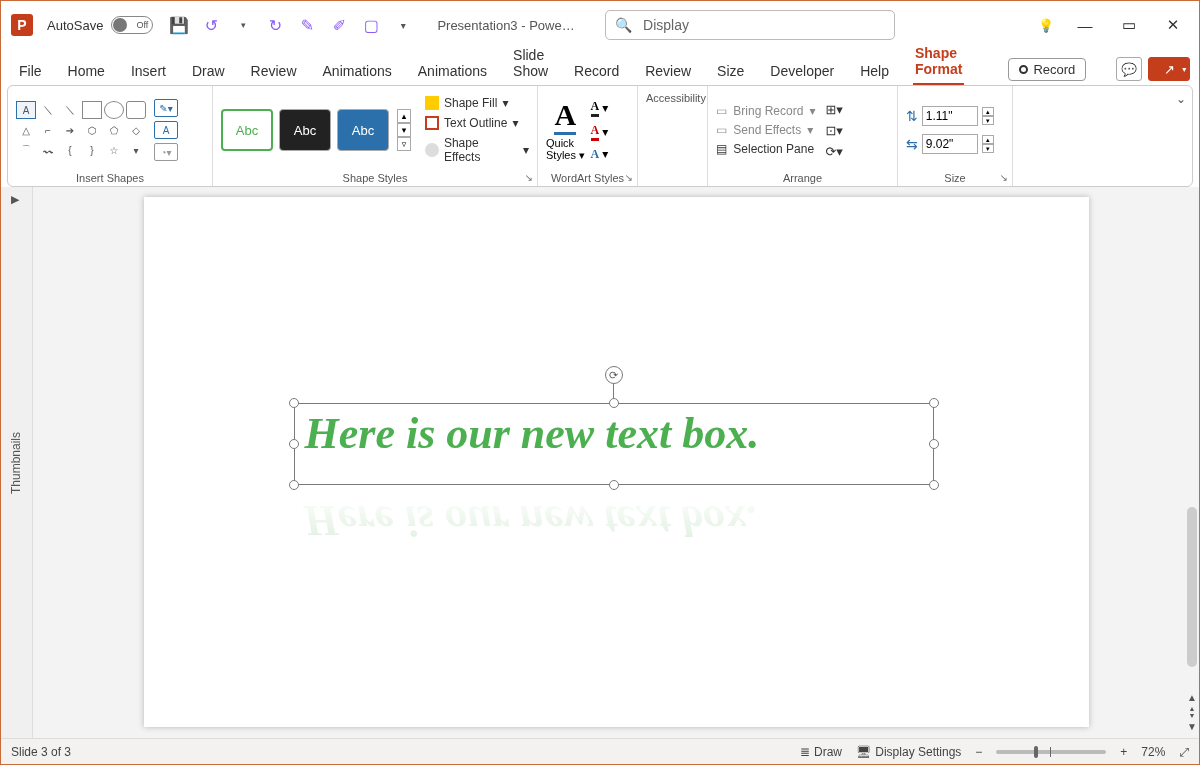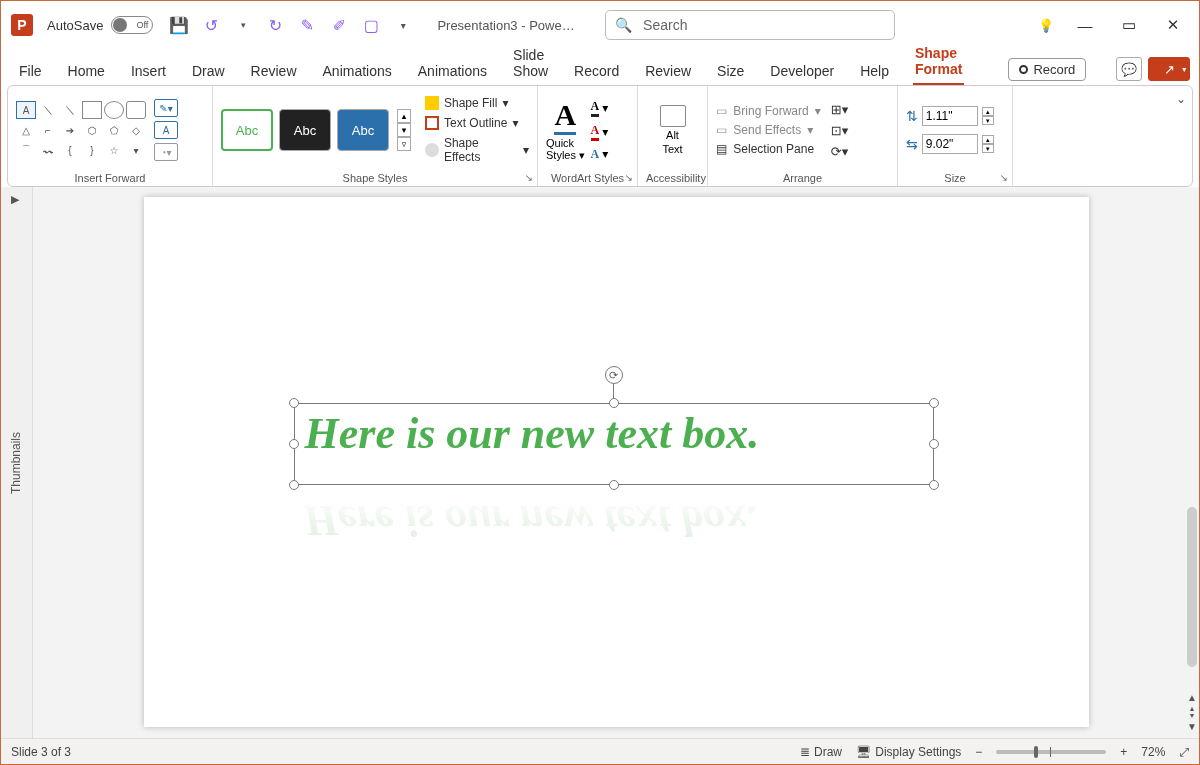--- a/index.html
+++ b/index.html
@@ -134,21 +134,21 @@
     <div class="qbtn" style="font-size:9px;color:#555">▾</div>
     <div class="qbtn">↻</div>
     <div class="qbtn">✎</div>
     <div class="qbtn">✐</div>
     <div class="qbtn">▢</div>
     <div class="qbtn" style="font-size:10px;color:#555">▾</div>
   </div>
   <div class="doc-title">Presentation3  -  Powe…</div>
   <div class="searchbox">
     <span>🔍</span>
-    <span>Search</span>
+    <span>Display</span>
   </div>
   <div class="title-spacer"></div>
   <span class="bulb">💡</span>
   <div class="winbtns">
     <span>—</span>
     <span>▭</span>
     <span>✕</span>
   </div>
 </div>
 
@@ -202,21 +202,21 @@
           <span class="noborder">}</span>
           <span class="noborder">☆</span>
           <span class="noborder">▾</span>
       </div>
       <div class="shp-side">
         <div>✎▾</div>
         <div>A</div>
         <div class="gray">◔▾</div>
       </div>
     </div>
-    <div class="group-label">Insert Forward</div>
+    <div class="group-label">Insert Shapes</div>
   </div>
 
   <div class="group" style="width:325px">
     <div class="group-body">
       <div class="style-gallery">
         <div class="sw green">Abc</div>
         <div class="sw dark">Abc</div>
         <div class="sw blue">Abc</div>
         <div class="style-scroll">
           <span>▴</span>
@@ -244,34 +244,27 @@
       <div class="wa-side">
         <div><span class="A" style="border-bottom:3px solid #222">A</span>▾</div>
         <div><span class="A" style="color:#c00;border-bottom:3px solid #c00">A</span>▾</div>
         <div><span class="A" style="color:#2b6fab">A</span>▾</div>
       </div>
     </div>
     <div class="group-label"><span>WordArt Styles</span><span class="launcher">↘</span></div>
   </div>
 
   <div class="group" style="width:70px">
-    <div class="group-body" style="justify-content:center">
-      <div class="bigbtn">
-        <div class="ic"></div>
-        <span>Alt</span>
-        <span>Text</span>
-      </div>
-    </div>
     <div class="group-label">Accessibility</div>
   </div>
 
   <div class="group" style="width:190px">
     <div class="group-body">
       <div class="arr-col">
-        <div>▭ <span>Bring Forward</span> ▾</div>
+        <div>▭ <span>Bring Record</span> ▾</div>
         <div>▭ <span>Send Effects</span> ▾</div>
         <div style="color:#333">▤ <span>Selection Pane</span></div>
       </div>
       <div class="arr-icons">
         <span>⊞▾</span>
         <span>⊡▾</span>
         <span>⟳▾</span>
       </div>
     </div>
     <div class="group-label">Arrange</div>

